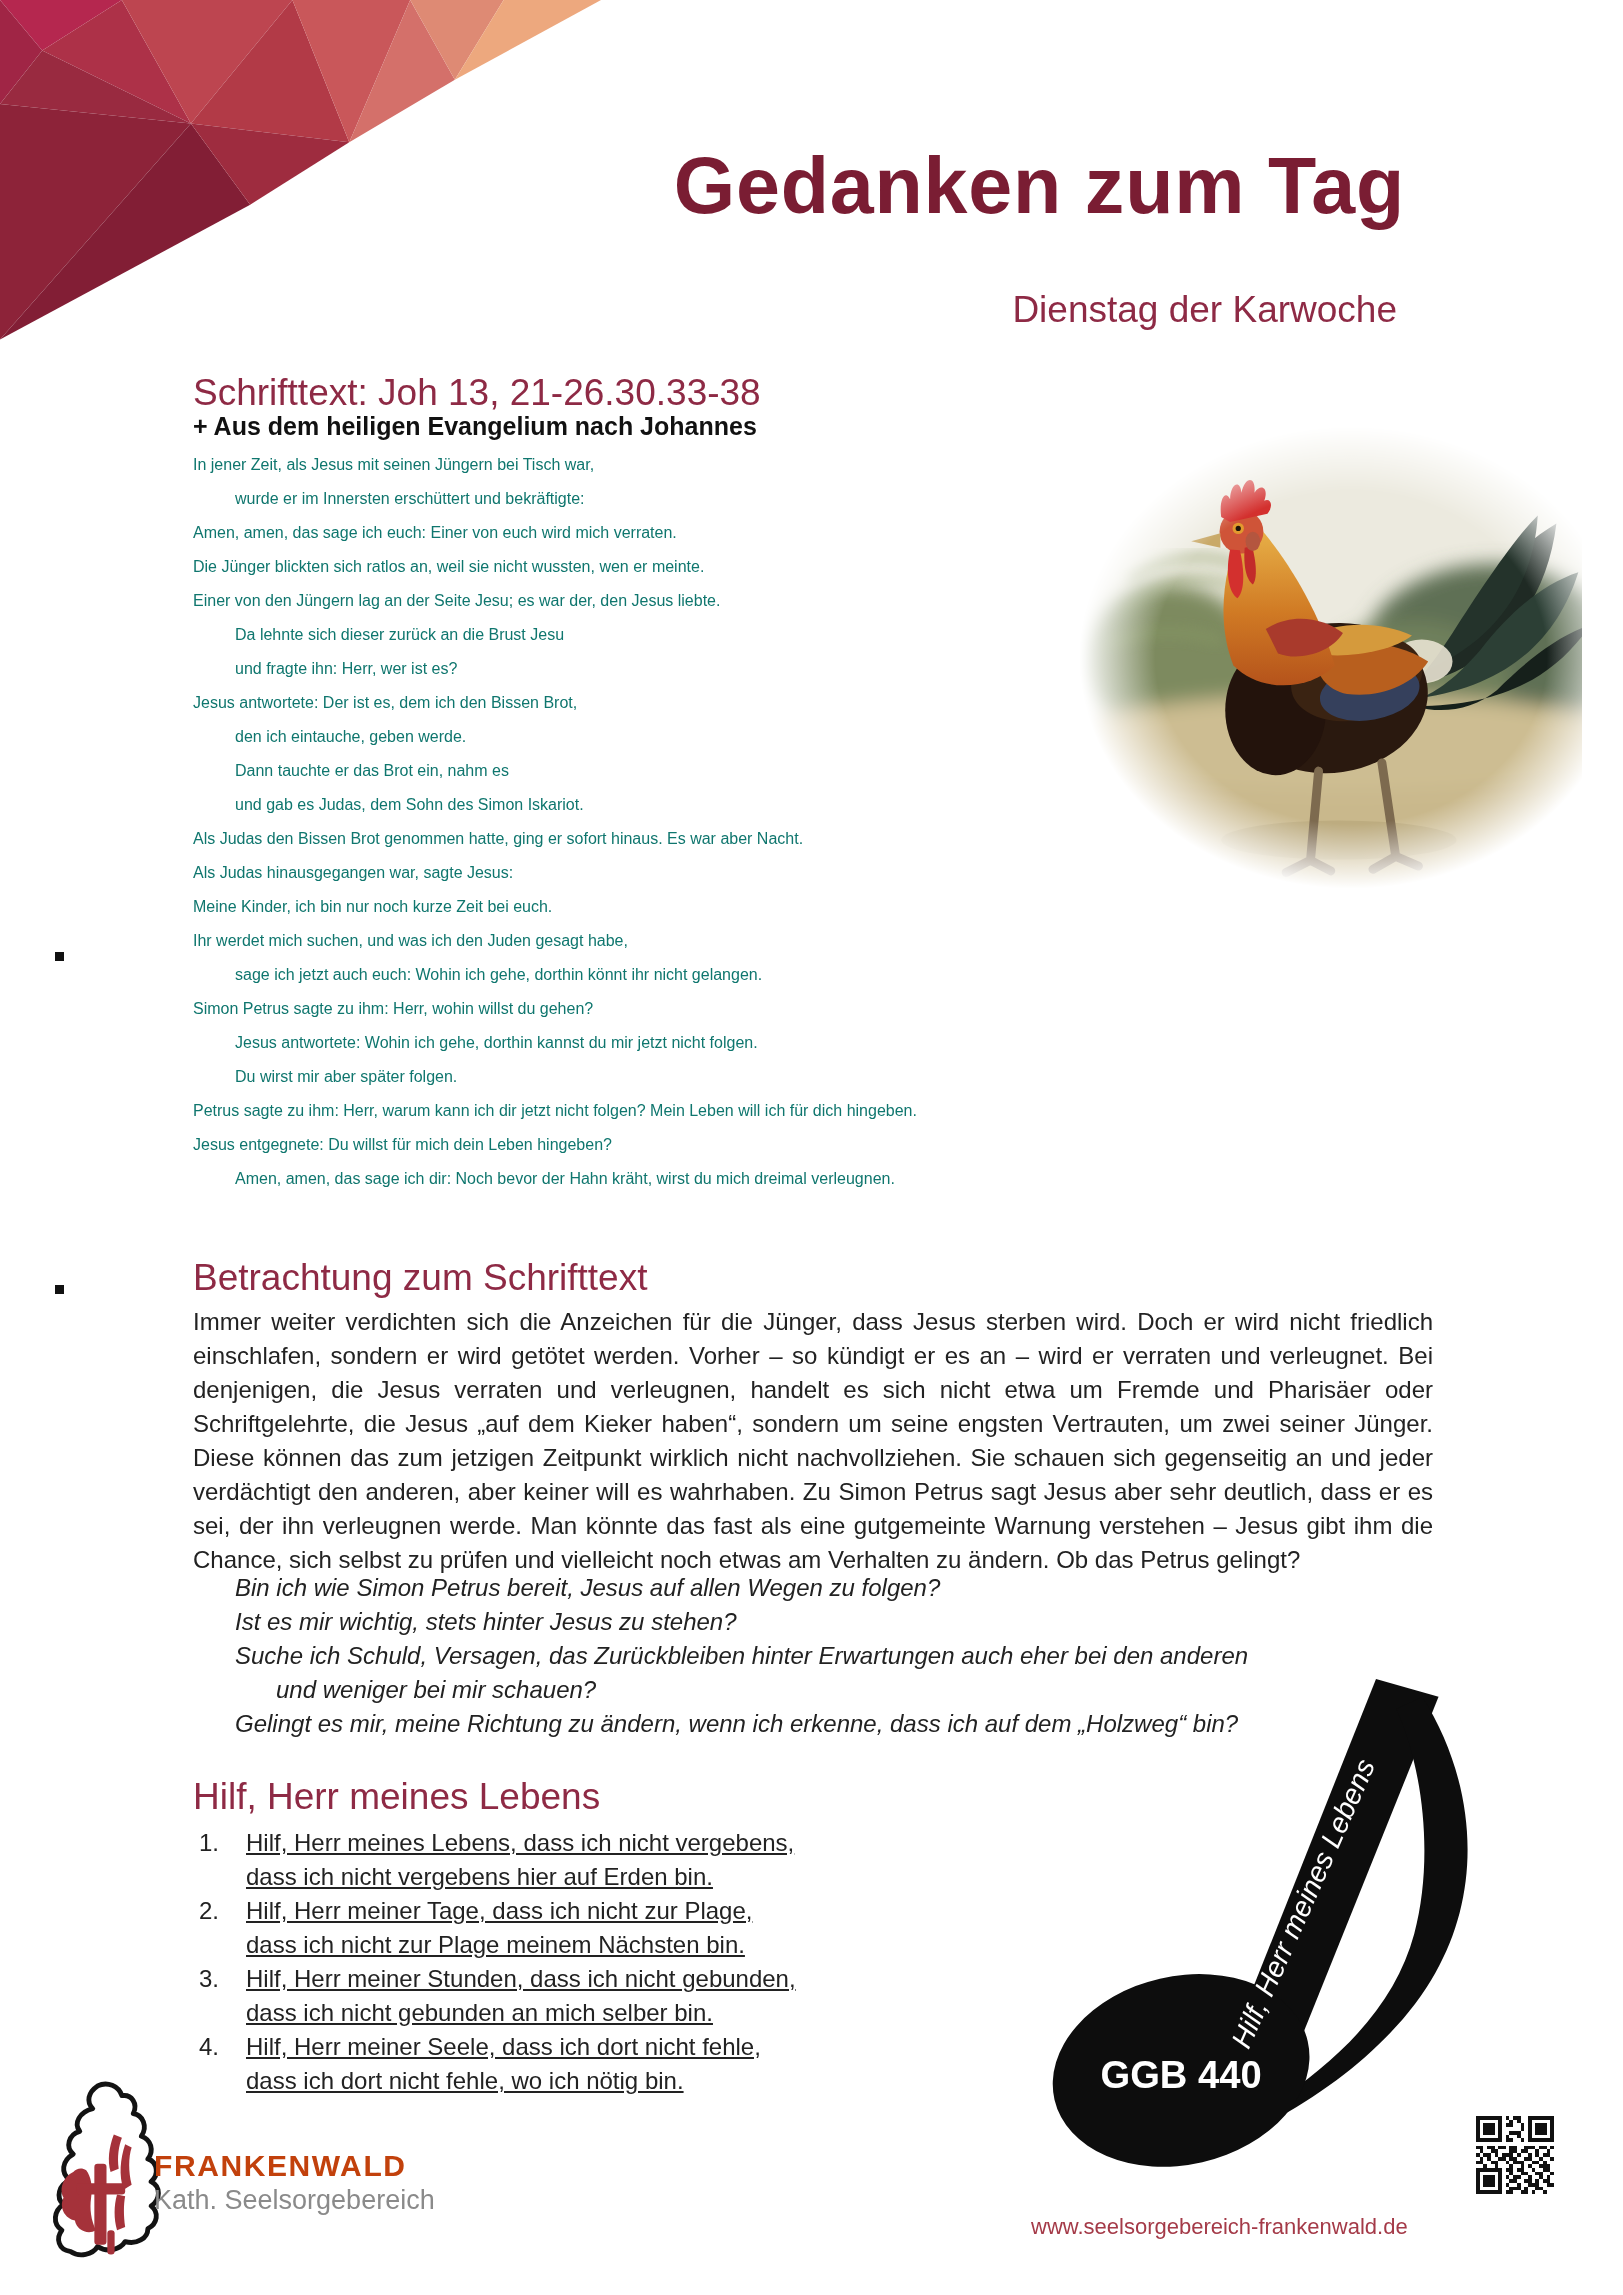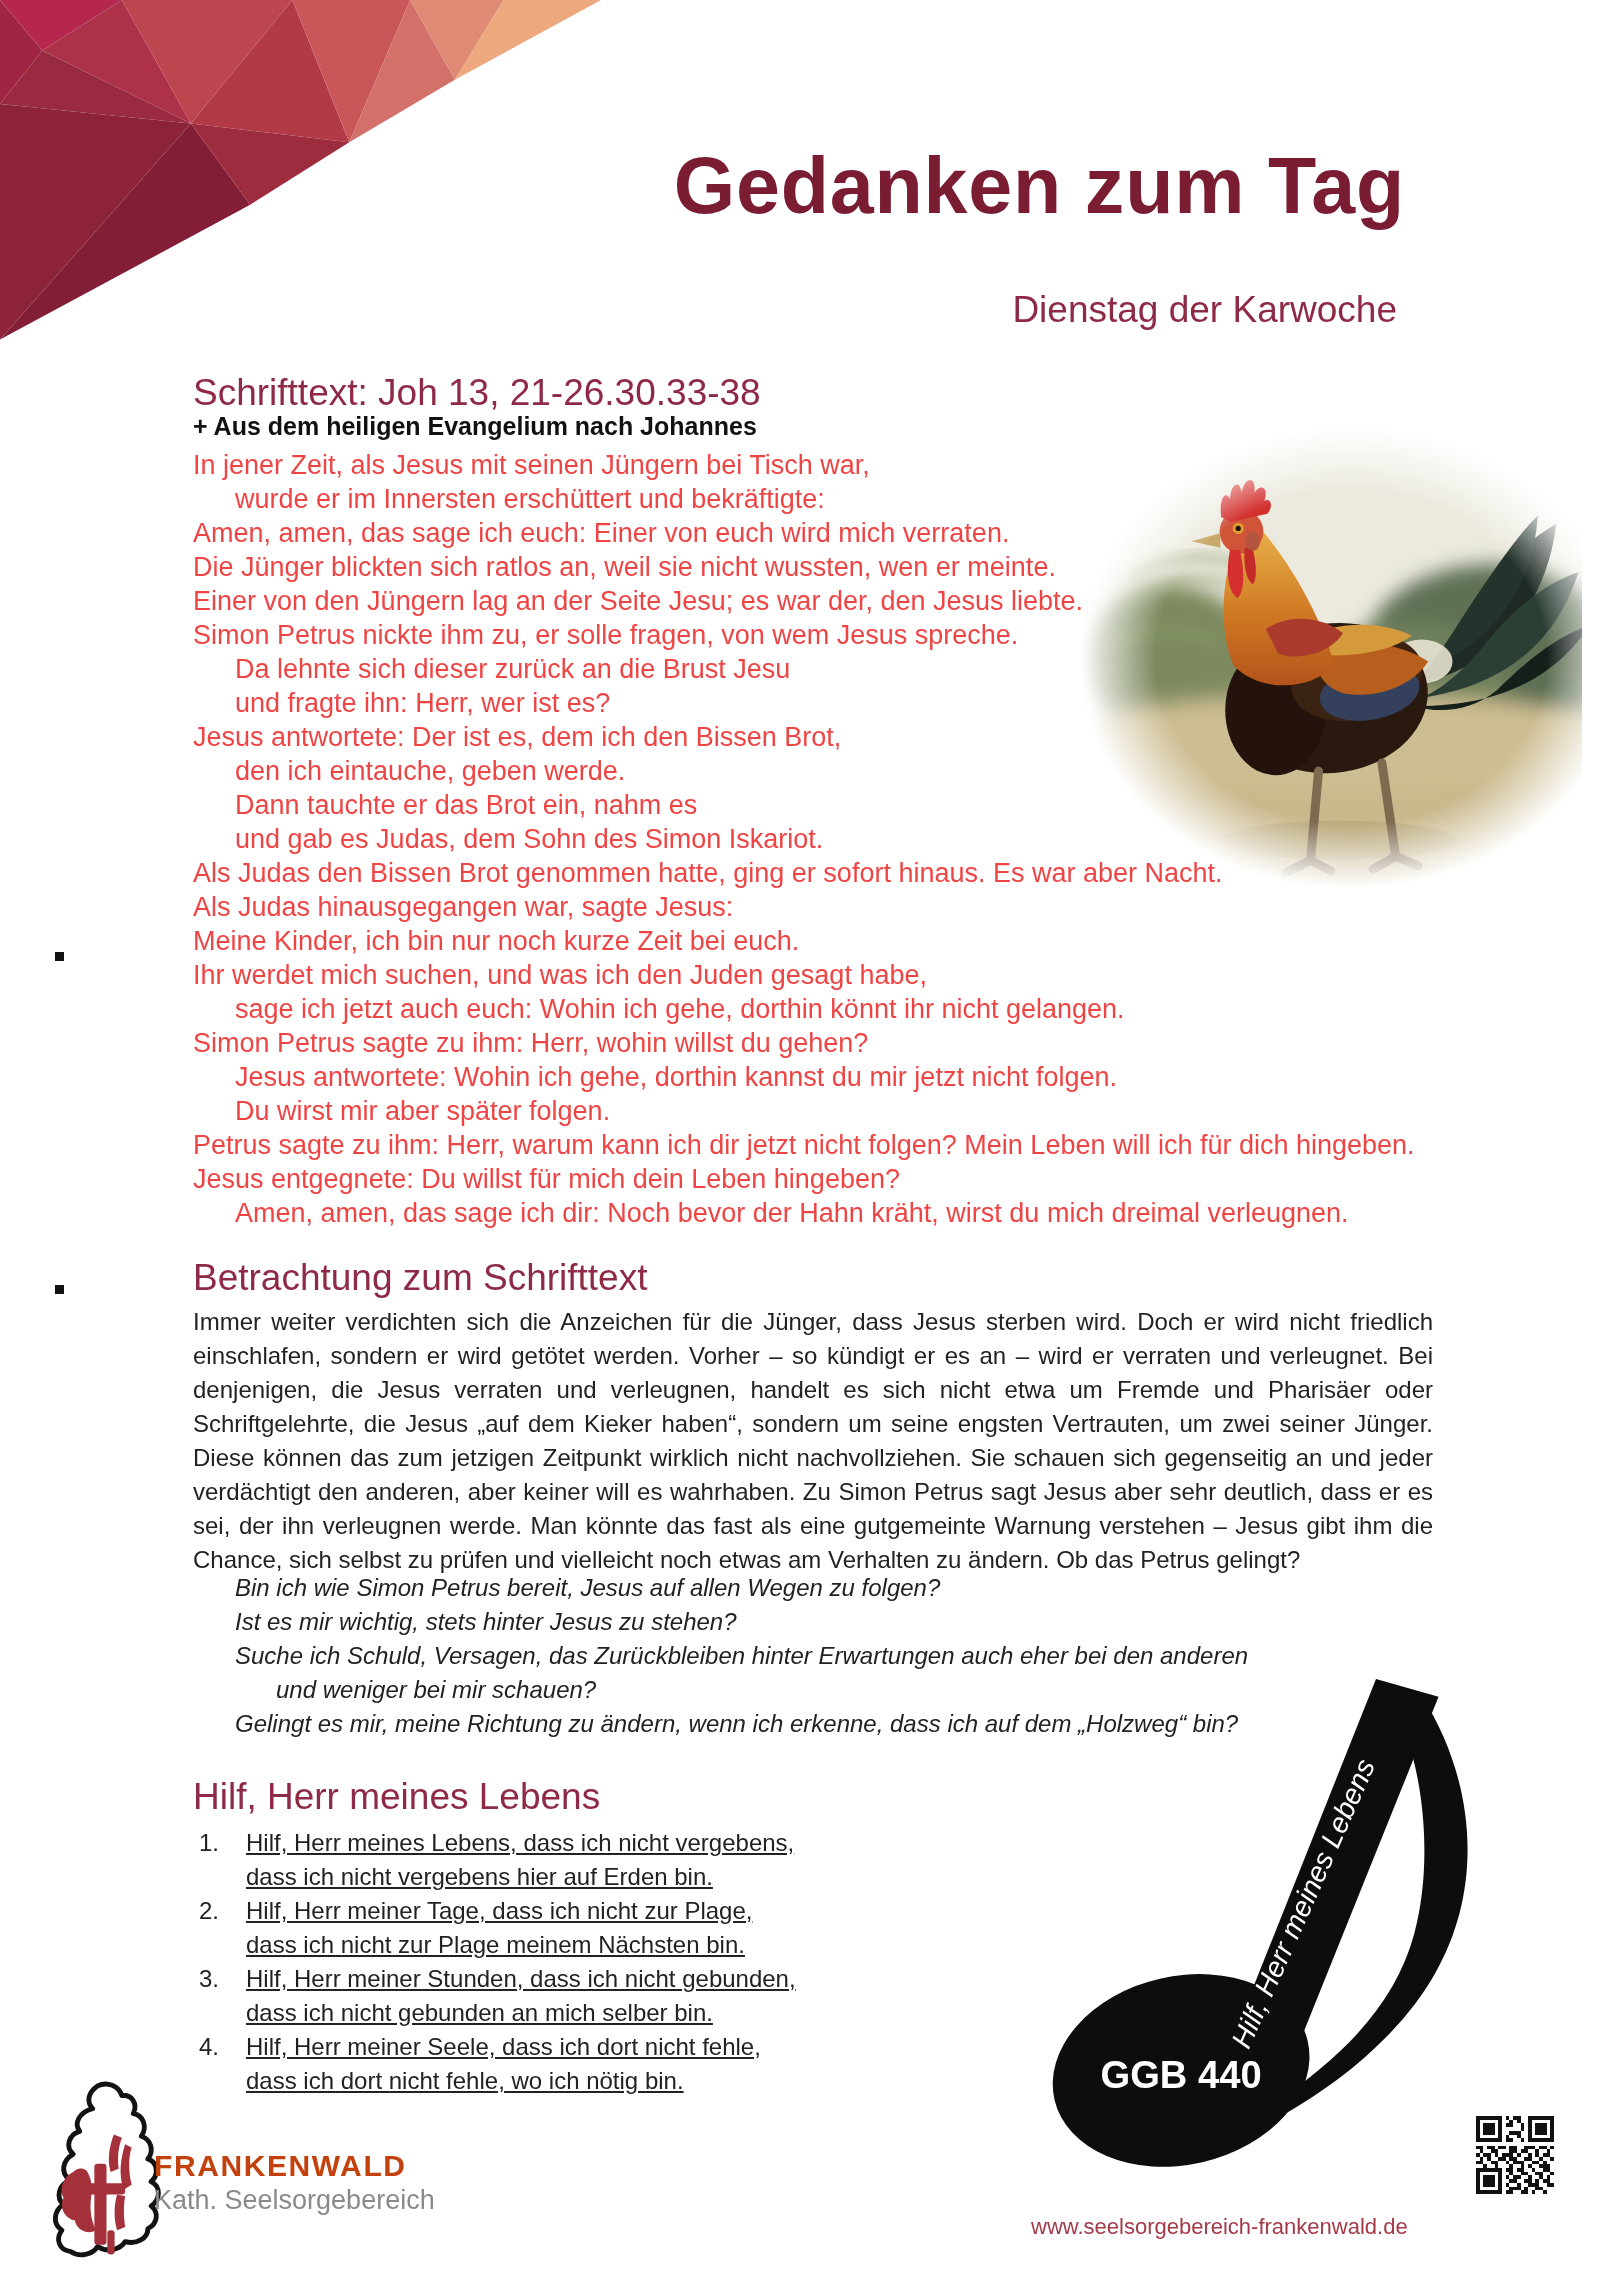--- a/index.html
+++ b/index.html
@@ -7,21 +7,21 @@
         font-family:"Liberation Sans","DejaVu Sans",sans-serif;color:#222;}
   .abs{position:absolute;}
   .nowrap{white-space:nowrap;}
   
   .page-title{font-size:79px;font-weight:bold;color:#7a1d33;letter-spacing:0.8px;text-align:right;}
   .page-subtitle{font-size:37px;color:#8e2a45;text-align:right;}
   
   .sect-heading{font-size:37px;color:#8e2a45;}
   
   .intro-line{font-size:25px;font-weight:bold;color:#111;}
-  .s-line{font-size:27px;line-height:34px;color:#ef4444;white-space:nowrap;}
+  .s-line{font-size:16px;line-height:34px;color:#0f766e;white-space:nowrap;}
   .s-line.ind{padding-left:42px;}
   .para{font-size:24px;line-height:34px;color:#222;text-align:justify;}
   .q-line{font-size:24px;line-height:34px;color:#222;font-style:italic;white-space:nowrap;}
   .q-line.ind2{padding-left:41px;}
   .verse-row{font-size:24px;line-height:34px;color:#222;white-space:nowrap;text-decoration:underline;}
   .verse-num{display:inline-block;width:47px;}
   .verse-cont{padding-left:47px;}
   .bullet-sq{width:9px;height:9px;background:#111;}
   
   .org-name{font-size:30px;font-weight:600;letter-spacing:1.6px;color:#c2410c;}
@@ -124,21 +124,20 @@
 
   <div class="abs sect-heading nowrap" style="left:193px;top:372px;">Schrifttext: Joh 13, 21-26.30.33-38</div>
   <div class="abs intro-line nowrap" style="left:193px;top:412px;">+ Aus dem heiligen Evangelium nach Johannes</div>
 
   <div class="abs" style="left:193px;top:448px;">
     <div class="s-line">In jener Zeit, als Jesus mit seinen Jüngern bei Tisch war,</div>
     <div class="s-line ind">wurde er im Innersten erschüttert und bekräftigte:</div>
     <div class="s-line">Amen, amen, das sage ich euch: Einer von euch wird mich verraten.</div>
     <div class="s-line">Die Jünger blickten sich ratlos an, weil sie nicht wussten, wen er meinte.</div>
     <div class="s-line">Einer von den Jüngern lag an der Seite Jesu; es war der, den Jesus liebte.</div>
-    <div class="s-line">Simon Petrus nickte ihm zu, er solle fragen, von wem Jesus spreche.</div>
     <div class="s-line ind">Da lehnte sich dieser zurück an die Brust Jesu</div>
     <div class="s-line ind">und fragte ihn: Herr, wer ist es?</div>
     <div class="s-line">Jesus antwortete: Der ist es, dem ich den Bissen Brot,</div>
     <div class="s-line ind">den ich eintauche, geben werde.</div>
     <div class="s-line ind">Dann tauchte er das Brot ein, nahm es</div>
     <div class="s-line ind">und gab es Judas, dem Sohn des Simon Iskariot.</div>
     <div class="s-line">Als Judas den Bissen Brot genommen hatte, ging er sofort hinaus. Es war aber Nacht.</div>
     <div class="s-line">Als Judas hinausgegangen war, sagte Jesus:</div>
     <div class="s-line">Meine Kinder, ich bin nur noch kurze Zeit bei euch.</div>
     <div class="s-line">Ihr werdet mich suchen, und was ich den Juden gesagt habe,</div>

